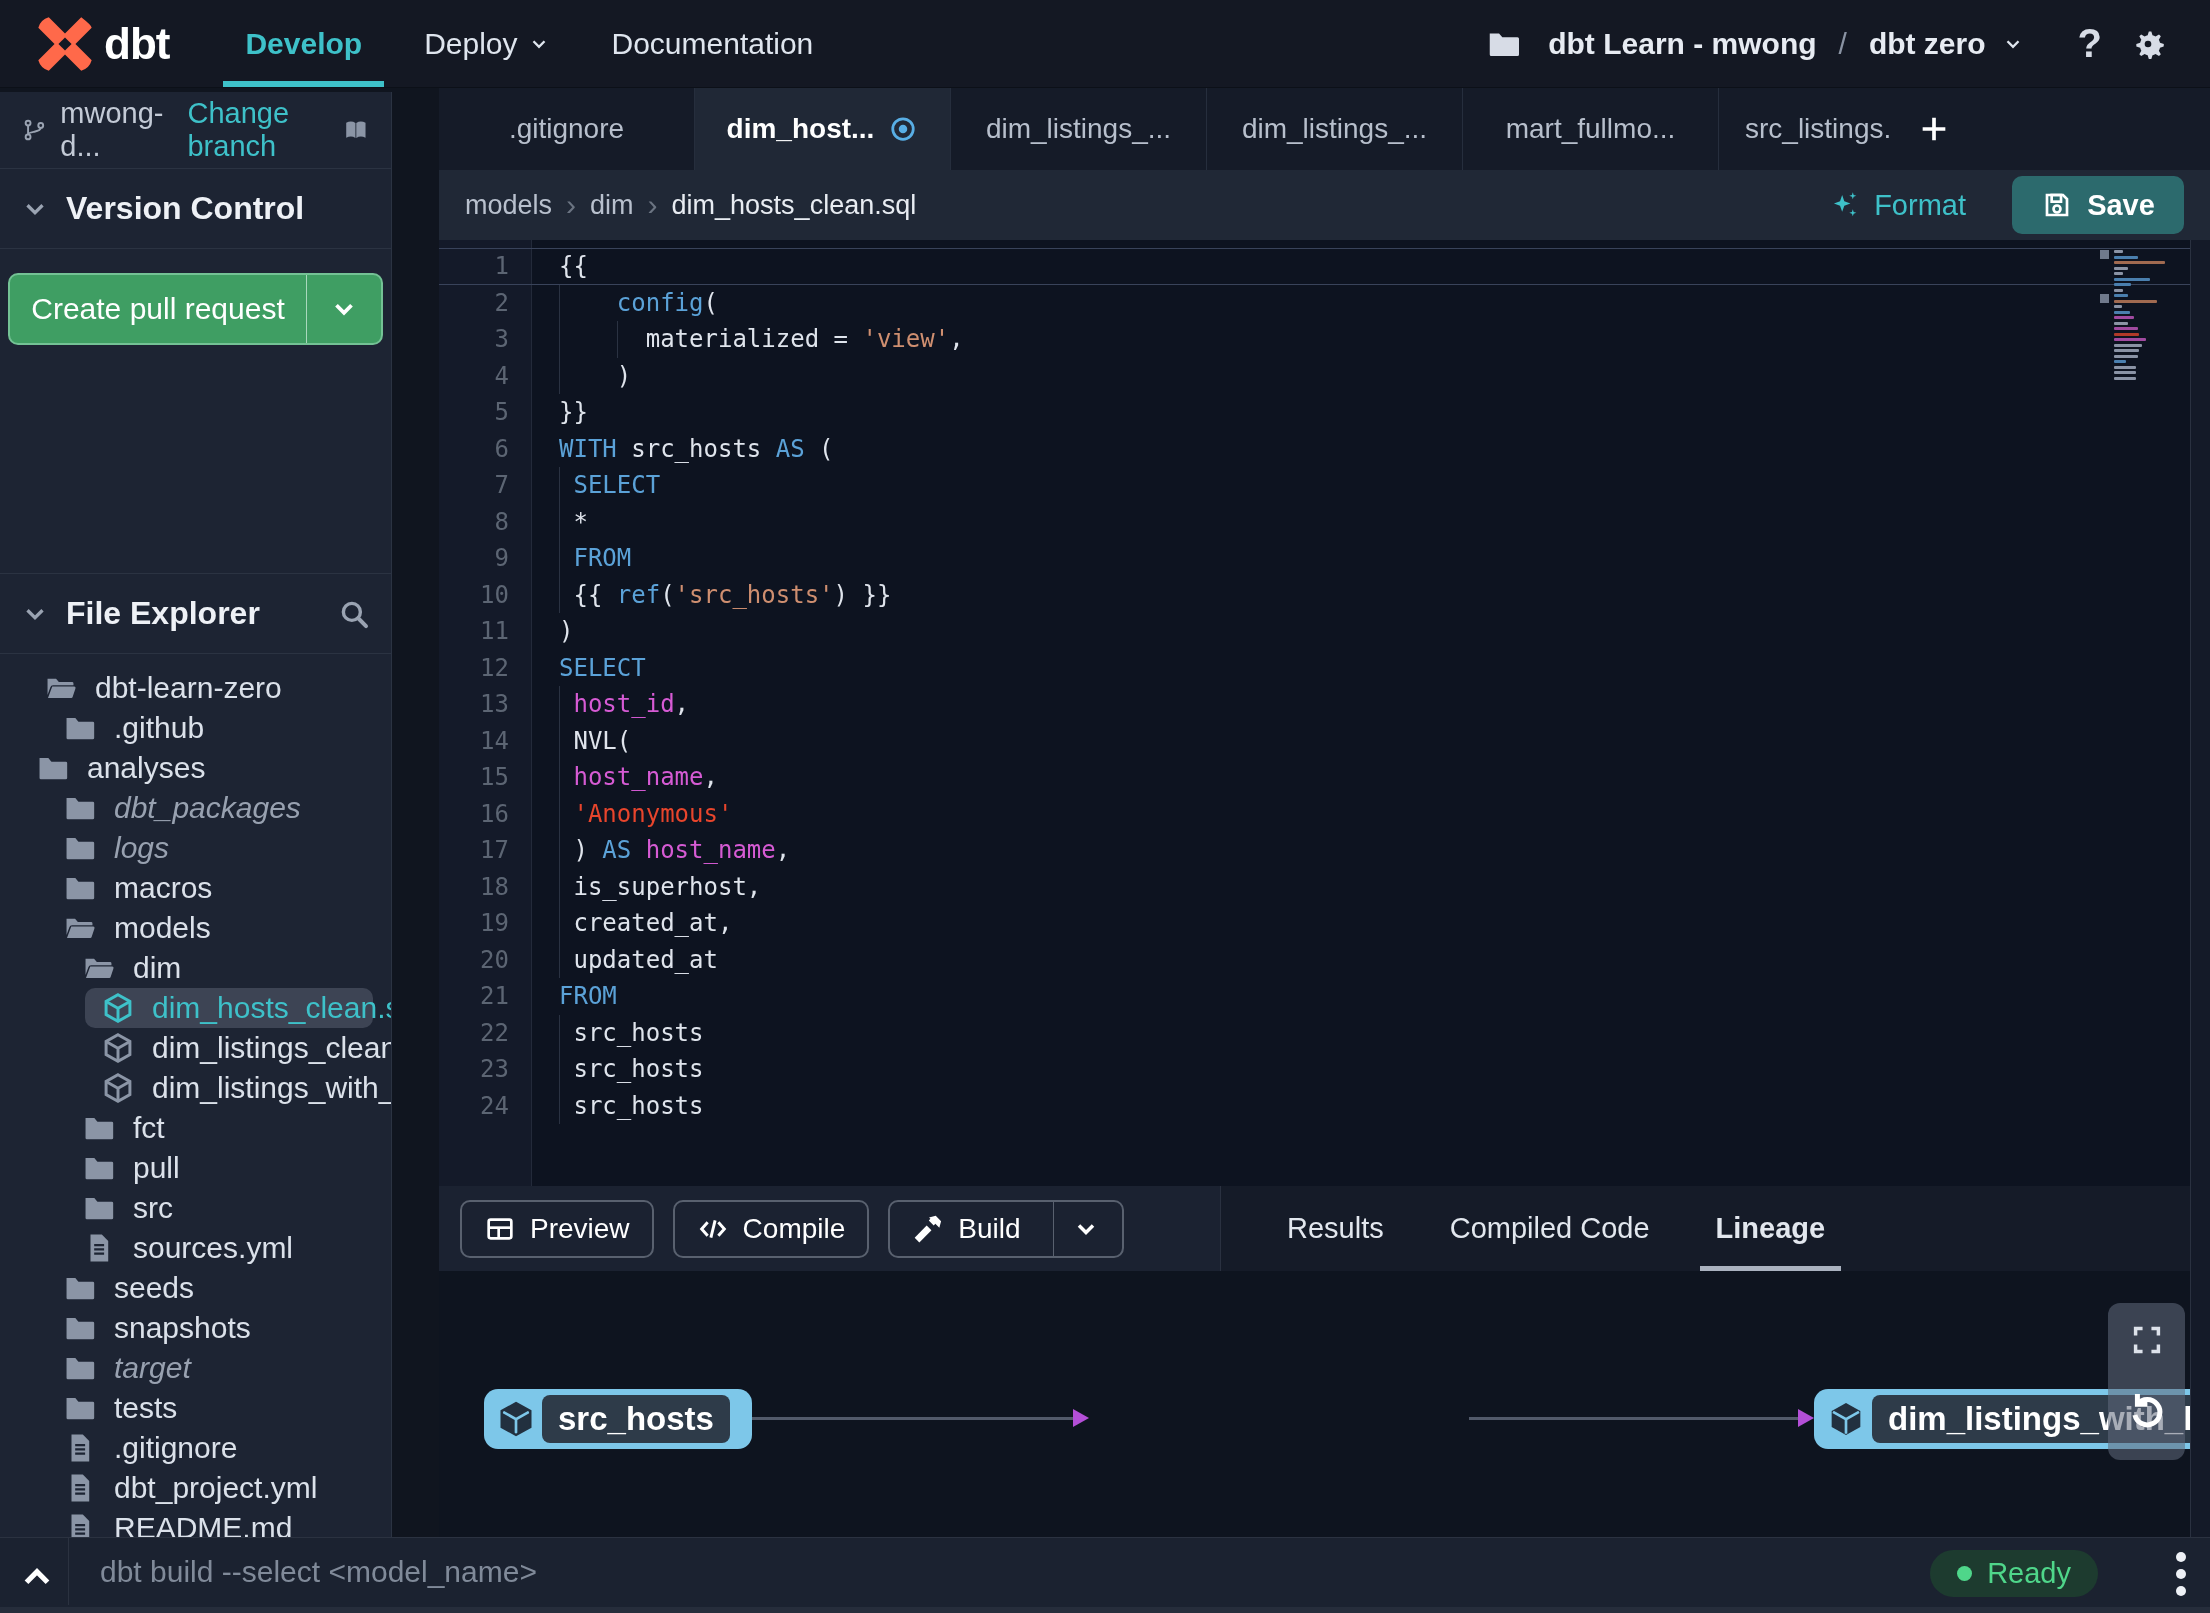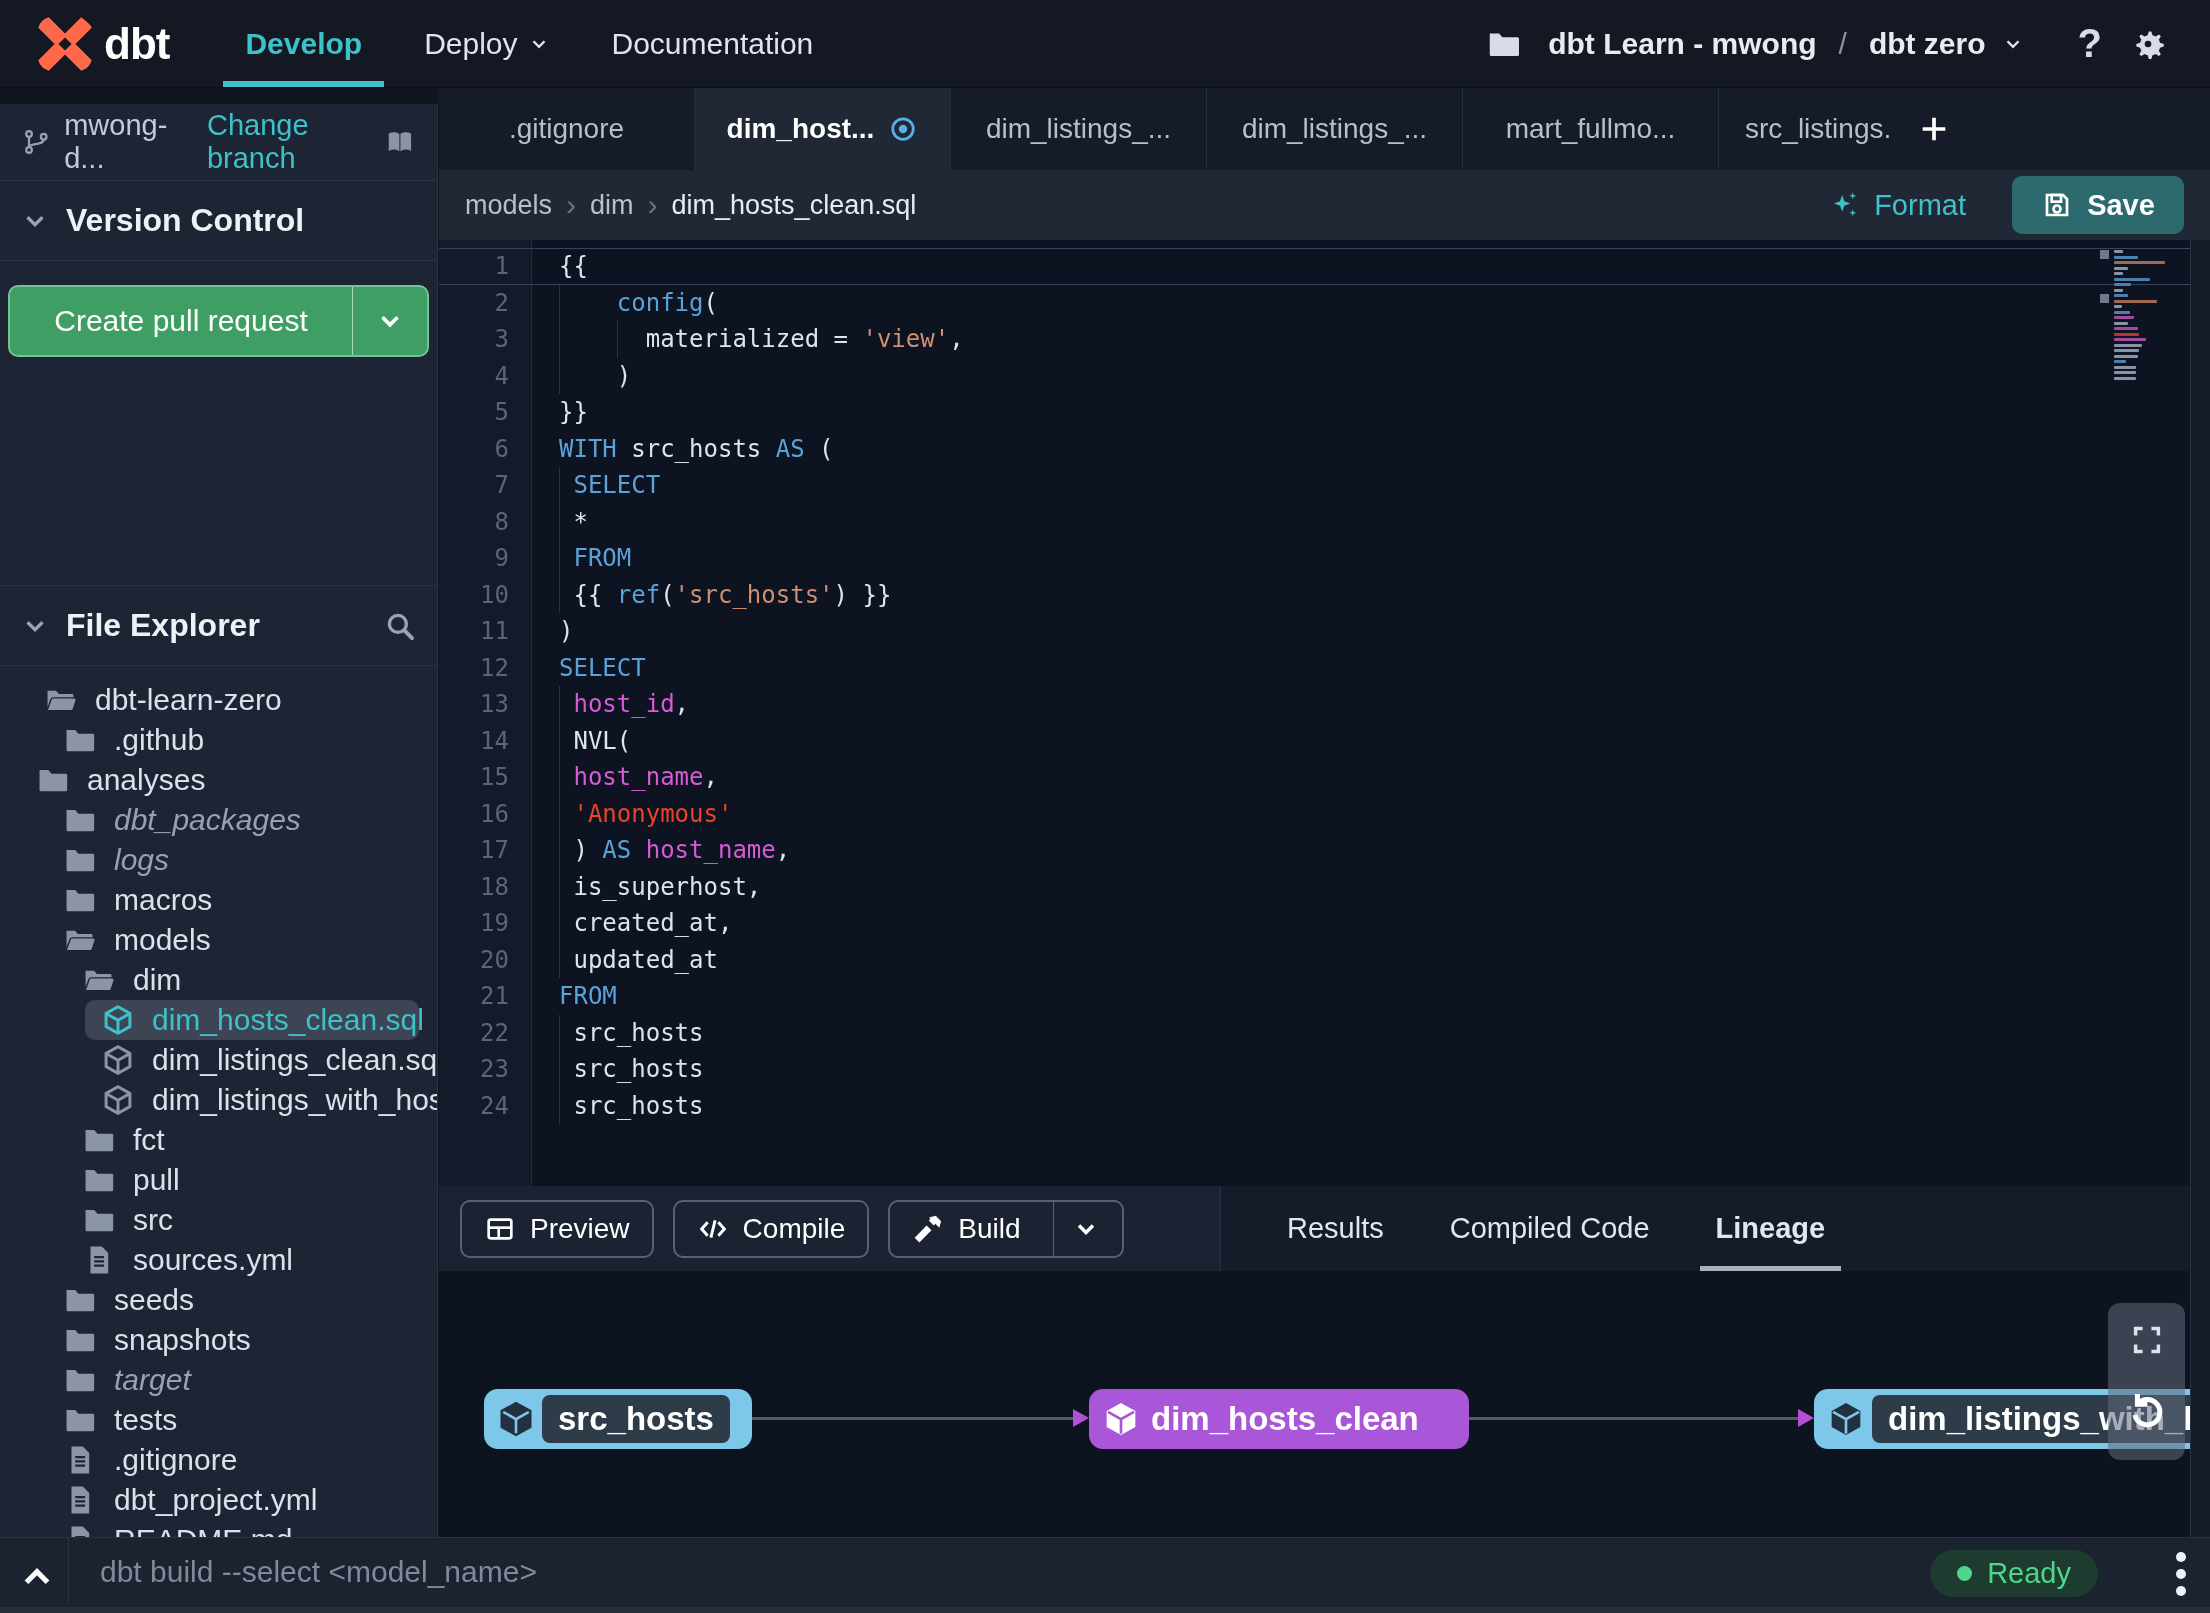--- a/index.html
+++ b/index.html
@@ -15,21 +15,21 @@
   .navitems{display:flex;align-items:center;margin-left:76px;gap:62px;height:100%;}
   .navitem{font-size:30px;color:#dfe5ee;display:flex;align-items:center;gap:10px;height:100%;position:relative;cursor:pointer;}
   .navitem.active{color:var(--teal);font-weight:700;}
   .navitem.active::after{content:"";position:absolute;left:-22px;right:-22px;bottom:0;height:6px;background:var(--teal);}
   .nav-right{margin-left:auto;display:flex;align-items:center;gap:26px;margin-right:42px;}
   .proj{display:flex;align-items:center;gap:16px;font-size:30px;font-weight:600;color:#e7ebf2;cursor:pointer;}
   .proj .sep{color:#8a93a3;font-weight:400;margin:0 6px;}
   .help-icon{font-size:40px;font-weight:700;color:#d7dce6;margin-left:28px;cursor:pointer;}
   .muted-ic{color:#d7dce6;}
   
-  .sidebar{position:absolute;top:104px;left:0;width:438px;bottom:76px;background:var(--bg-side);
+  .sidebar{position:absolute;top:92px;left:0;width:392px;bottom:76px;background:var(--bg-side);
            border-right:1px solid var(--border);box-sizing:border-box;overflow:hidden;}
   .branch-row{height:76px;display:flex;align-items:center;padding:0 22px;border-bottom:1px solid var(--border);gap:14px;}
   .branch-name{font-size:29px;color:#c3cad6;}
   .branch-link{font-size:29px;color:var(--teal);margin-left:10px;cursor:pointer;}
   .branch-row .book{margin-left:auto;color:#8b95a6;}
   .section-head{height:79px;display:flex;align-items:center;gap:16px;padding:0 20px;
                 border-bottom:1px solid var(--border);font-size:32px;font-weight:700;color:#eef1f6;}
   .section-head .chev{color:#9aa3b2;}
   .pr-area{height:324px;padding:24px 8px 0 8px;box-sizing:border-box;}
   .pr-btn{width:100%;height:72px;background:var(--green);border:2px solid var(--green-border);
@@ -630,27 +630,20 @@
 
     <div class="node source" style="left:45px;width:268px;">
       <svg class="ncube" viewBox="0 0 24 24">
         <path d="M12 2.4 20.6 7.2v9.6L12 21.6 3.4 16.8V7.2z" fill="#22303f"></path>
         <path d="M4.2 7.7 12 12.1l7.8-4.4M12 12.1v8.8" fill="none" stroke="#7dc7e9" stroke-width="1.6"></path>
         <path d="M12 2.4 20.6 7.2v9.6L12 21.6 3.4 16.8V7.2z" fill="none" stroke="#22303f" stroke-width="1.4"></path>
       </svg>
       <span class="nlabel">src_hosts</span>
     </div>
 
-    <div class="node model" style="left:650px;width:380px;">
-      <svg class="ncube" viewBox="0 0 24 24">
-        <path d="M12 2.4 20.6 7.2v9.6L12 21.6 3.4 16.8V7.2z" fill="#fff"></path>
-        <path d="M4.2 7.7 12 12.1l7.8-4.4M12 12.1v8.8" fill="none" stroke="#a956d8" stroke-width="1.6"></path>
-      </svg>
-      <span class="nlabel">dim_hosts_clean</span>
-    </div>
 
     <div class="node source" style="left:1375px;width:430px;">
       <svg class="ncube" viewBox="0 0 24 24">
         <path d="M12 2.4 20.6 7.2v9.6L12 21.6 3.4 16.8V7.2z" fill="#22303f"></path>
         <path d="M4.2 7.7 12 12.1l7.8-4.4M12 12.1v8.8" fill="none" stroke="#7dc7e9" stroke-width="1.6"></path>
       </svg>
       <span class="nlabel">dim_listings_with_h</span>
     </div>
 
     <div class="float-panel">

